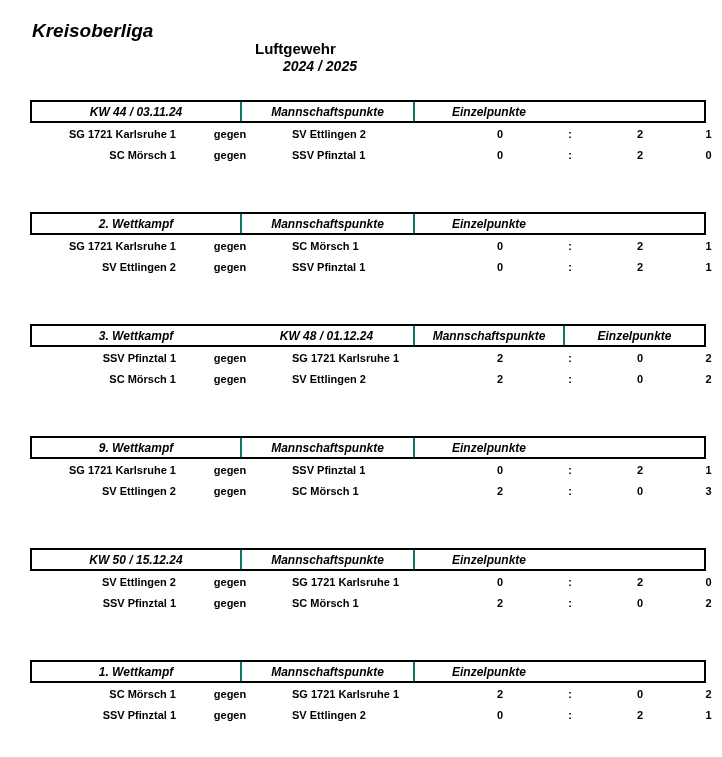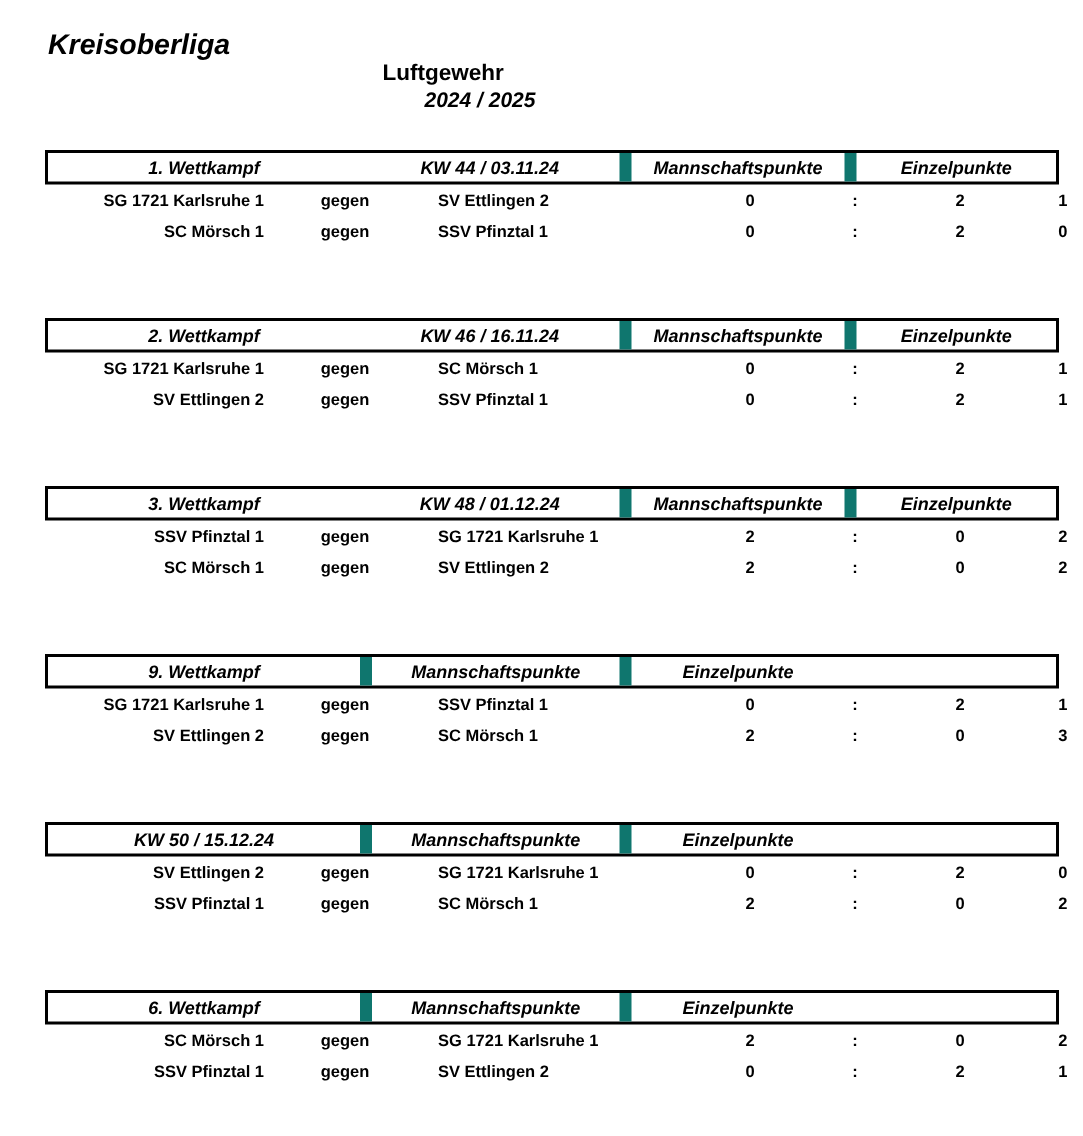--- a/index.html
+++ b/index.html
@@ -61,21 +61,21 @@
   }
   .hcell {
     display: flex;
     align-items: center;
     justify-content: center;
     height: 100%;
     box-sizing: border-box;
     white-space: nowrap;
   }
   .h-tp, .h-ep {
-    border-left: 8px solid #0f766e;
+    border-left: 2px solid #0f766e;
   }
   .row {
     display: grid;
     grid-template-columns: 150px 60px 175px 50px 50px 50px 47px 47px 47px;
     height: 21px;
     align-items: center;
     font-weight: bold;
     font-size: 11px;
     gap: 20px;
   }
@@ -90,21 +90,20 @@
 
 <div class="titlebar">
   <div class="league">Kreisoberliga</div>
   <div class="discipline">Luftgewehr</div>
   <div class="season">2024 / 2025</div>
 </div>
 
 <div id="competitions">
     <section class="block">
       <div class="hdr">
-        <div class="hcell h-title">1. Wettkampf</div>
         <div class="hcell h-week">KW 44 / 03.11.24</div>
         <div class="hcell h-tp">Mannschaftspunkte</div>
         <div class="hcell h-ep">Einzelpunkte</div>
       </div>
       <div class="row">
         <div class="cell t-home">SG 1721 Karlsruhe 1</div>
         <div class="cell vs">gegen</div>
         <div class="cell t-away">SV Ettlingen 2</div>
         <div class="cell num">0</div>
         <div class="cell num">:</div>
@@ -121,21 +120,20 @@
         <div class="cell num">:</div>
         <div class="cell num">2</div>
         <div class="cell num">0</div>
         <div class="cell num">:</div>
         <div class="cell num">3</div>
       </div>
     </section>
     <section class="block">
       <div class="hdr">
         <div class="hcell h-title">2. Wettkampf</div>
-        <div class="hcell h-week">KW 46 / 16.11.24</div>
         <div class="hcell h-tp">Mannschaftspunkte</div>
         <div class="hcell h-ep">Einzelpunkte</div>
       </div>
       <div class="row">
         <div class="cell t-home">SG 1721 Karlsruhe 1</div>
         <div class="cell vs">gegen</div>
         <div class="cell t-away">SC Mörsch 1</div>
         <div class="cell num">0</div>
         <div class="cell num">:</div>
         <div class="cell num">2</div>
@@ -238,21 +236,21 @@
         <div class="cell num">2</div>
         <div class="cell num">:</div>
         <div class="cell num">0</div>
         <div class="cell num">2</div>
         <div class="cell num">:</div>
         <div class="cell num">1</div>
       </div>
     </section>
     <section class="block">
       <div class="hdr">
-        <div class="hcell h-title">6. Wettkampf</div>
+        <div class="hcell h-title">1. Wettkampf</div>
         <div class="hcell h-tp">Mannschaftspunkte</div>
         <div class="hcell h-ep">Einzelpunkte</div>
       </div>
       <div class="row">
         <div class="cell t-home">SC Mörsch 1</div>
         <div class="cell vs">gegen</div>
         <div class="cell t-away">SG 1721 Karlsruhe 1</div>
         <div class="cell num">2</div>
         <div class="cell num">:</div>
         <div class="cell num">0</div>

